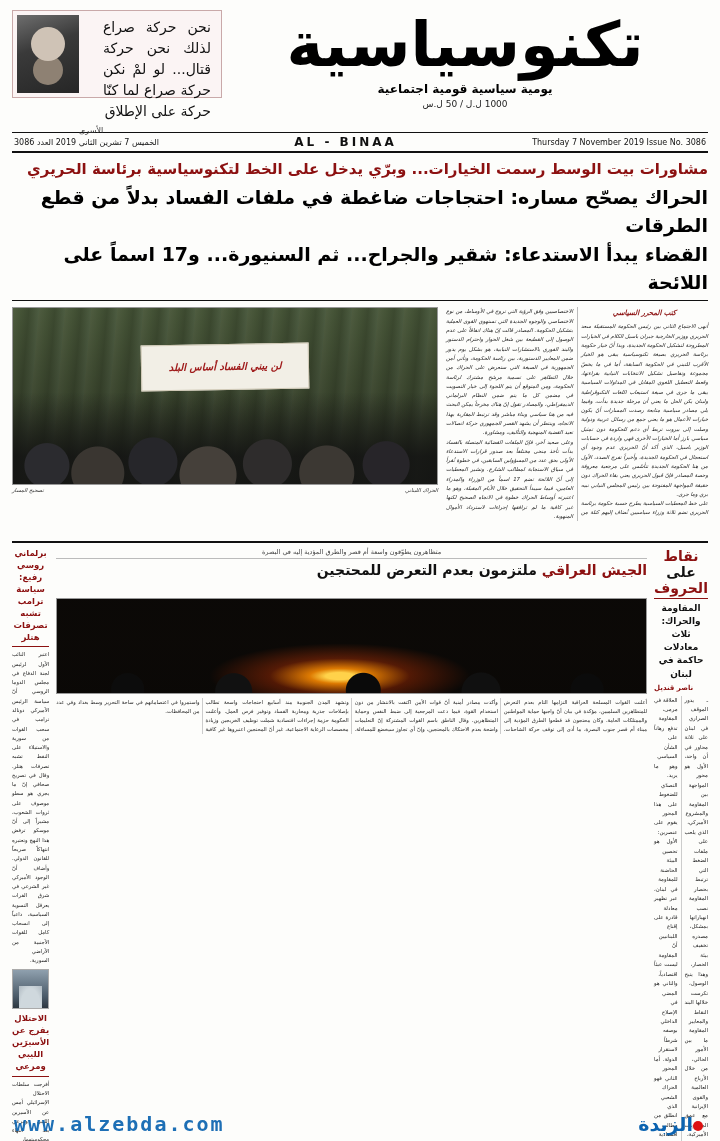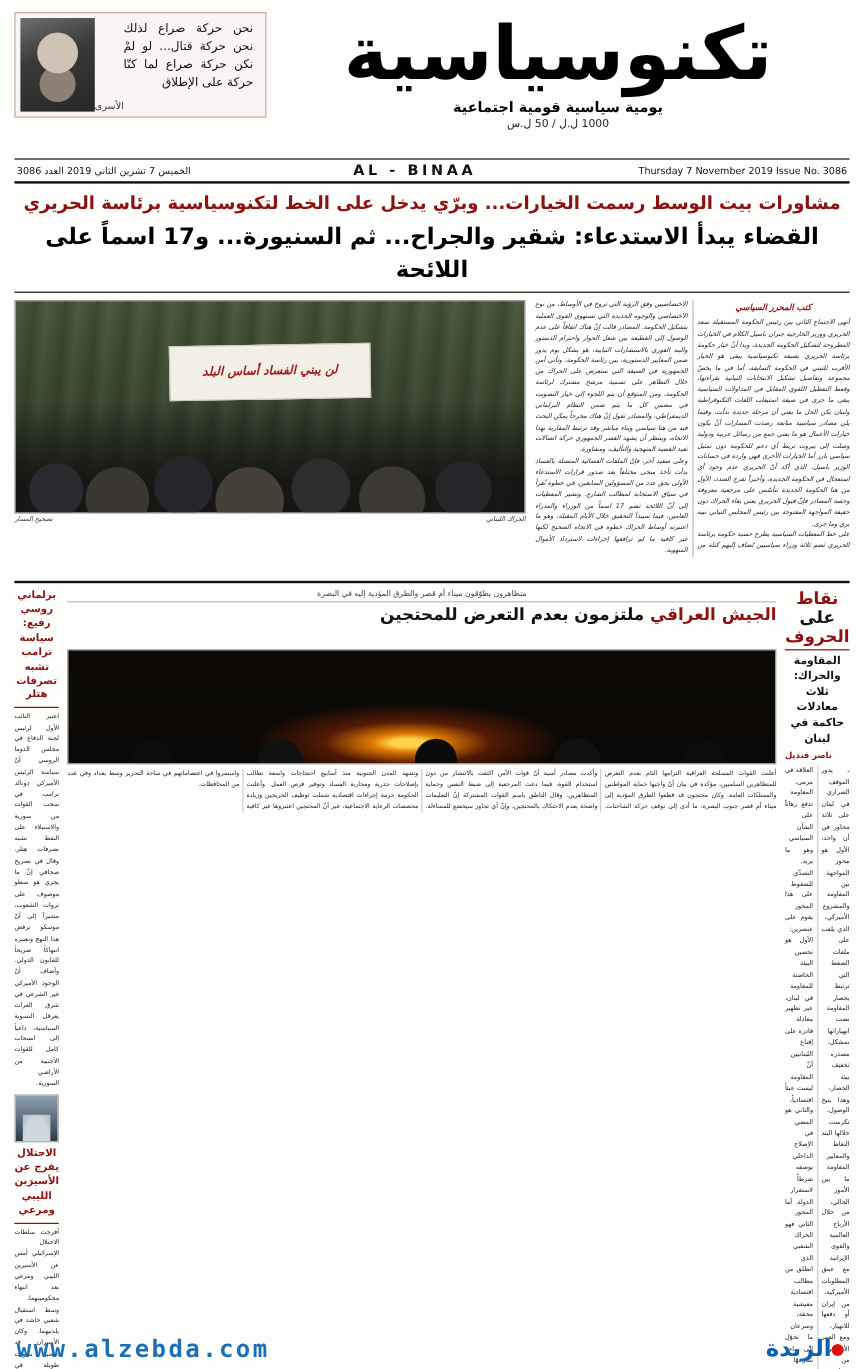--- a/index.html
+++ b/index.html
@@ -84,21 +84,21 @@
     left: 14px;
     top: 12px;
     width: 34px;
     height: 34px;
     border-radius: 50%;
     background: #cfc3b6;
     box-shadow: 0 26px 0 -2px #8e8173;
   }
   .portrait-quote {
     direction: rtl;
-    font-size: 10px;
+    font-size: 14px;
     line-height: 1.5;
     padding: 2px 6px 0 4px;
     color: #111;
     text-align: justify;
     flex: 1 1 auto;
     margin-left: 20px;
   }
   .portrait-sign {
     direction: rtl;
     font-size: 8px;
@@ -120,21 +120,21 @@
   }
   .date-bar .latin-name {
     font-size: 12px;
     font-weight: bold;
     letter-spacing: 3px;
   }
 
   
   .headlines {
     direction: rtl;
-    text-align: center;
+    text-align: right;
     padding: 6px 0 4px;
     border-bottom: 1px solid #111;
   }
   .kicker {
     font-size: 15px;
     font-weight: bold;
     color: #8c1111;
     line-height: 1.35;
     margin-bottom: 5px;
   }
@@ -432,20 +432,21 @@
   </div>
 
   <div class="date-bar">
     <div>الخميس 7 تشرين الثاني 2019 العدد 3086</div>
     <div class="latin-name">AL - BINAA</div>
     <div>Thursday 7 November 2019 Issue No. 3086</div>
   </div>
 
   <div class="headlines">
     <div class="kicker">مشاورات بيت الوسط رسمت الخيارات... وبرّي يدخل على الخط لتكنوسياسية برئاسة الحريري</div>
+    <div class="main-head">الحراك يصحّح مساره: احتجاجات ضاغطة في ملفات الفساد بدلاً من قطع الطرقات</div>
     <div class="main-head second">القضاء يبدأ الاستدعاء: شقير والجراح... ثم السنيورة... و17 اسماً على اللائحة</div>
   </div>
 
   <div class="top-section">
 
     <div class="top-text-col">
       <div class="col-head">كتب المحرر السياسي</div>
       <div>أنهى الاجتماع الثاني بين رئيس الحكومة المستقيلة سعد الحريري ووزير الخارجية جبران باسيل الكلام في الخيارات المطروحة لتشكيل الحكومة الجديدة، وبدا أنّ خيار حكومة برئاسة الحريري بصيغة تكنوسياسية يبقى هو الخيار الأقرب للتبني في الحكومة السابقة، أما في ما يخصّ مجموعة وتفاصيل تشكيل الانتخابات النيابية بقراءتها، وقعط التعطيل اللغوي المقابل في المداولات السياسية يبقى ما جرى في صيغة استيعاب اللغات التكنوقراطية ولبنان يكن الحل ما يعني أن مرحلة جديدة بدأت، وفيما يلي مصادر سياسية متابعة رصدت المسارات أنّ يكون خيارات الأعمال هو ما يعني جمع من رسائل عربية ودولية وصلت إلى بيروت تربط أي دعم للحكومة دون تمثيل سياسي بارز أما الخيارات الأخرى فهي واردة في حسابات الوزير باسيل، الذي أكد أنّ الحريري عدم وجود أي استعجال في الحكومة الجديدة، وأخيراً تفرج الصدد، الأول من هنا الحكومة الجديدة تتأسّس على مرجعية معروفة وحصة المصادر فإنّ قبول الحريري يعني بقاء الحراك دون حقيقة المواجهة المفتوحة بين رئيس المجلس النيابي نبيه بري وما جرى.</div>
       <div>على خط المعطيات السياسية يطرح حسبة حكومة برئاسة الحريري تضم ثلاثة وزراء سياسيين تُضاف إليهم كتلة من الاختصاصيين وفق الرؤية التي تروج في الأوساط، من نوع الاختصاصي والوجوه الجديدة التي تستهوي القوى العملية بتشكيل الحكومة. المصادر قالت إنّ هناك اتفاقاً على عدم الوصول إلى القطيعة بين شغل الحوار واحترام الدستور والبند الفوري بالاستشارات النيابية، هو بشكل يوم يدور ضمن المعايير الدستورية، بين رئاسة الحكومة، وتأتي أمن الجمهورية في الصيغة التي ستعرض على الحراك من خلال التظاهر على تسمية مرشح مشترك لرئاسة الحكومة، ومن المتوقع أن يتم اللجوء إلى خيار التصويت في مضمن كل ما يتم ضمن النظام البرلماني الديمقراطي، والمصادر تقول إنّ هناك مخرجاً يمكن البحث فيه من هنا سياسي وبناء مباشر وقد ترتبط المقاربة بهذا الاتجاه، وينتظر أن يشهد القصر الجمهوري حركة اتصالات تعيد القضية المنهجية والتأليف، ومشاورة.</div>
       <div>وعلى صعيد آخر، فإنّ الملفات القضائية المتصلة بالفساد بدأت تأخذ منحى مختلفاً بعد صدور قرارات الاستدعاء الأولى بحق عدد من المسؤولين السابقين، في خطوة تُقرأ في سياق الاستجابة لمطالب الشارع. وتشير المعطيات إلى أنّ اللائحة تضم 17 اسماً من الوزراء والمدراء العامين، فيما سيبدأ التحقيق خلال الأيام المقبلة، وهو ما اعتبرته أوساط الحراك خطوة في الاتجاه الصحيح لكنها غير كافية ما لم ترافقها إجراءات لاسترداد الأموال المنهوبة.</div>
@@ -471,21 +472,21 @@
         <span>نقاط</span>
         <span class="mark">على</span>
         <span>الحروف</span>
       </div>
       <div class="opinion-title">المقاومة والحراك: ثلاث معادلات حاكمة في لبنان</div>
       <div class="opinion-author">ناصر قنديل</div>
       <div class="opinion-body">ـ يدور الموقف الصراري في لبنان على ثلاثة محاور في أن واحد، الأول هو محور المواجهة بين المقاومة والمشروع الأميركي، الذي يلعب على ملفات الضغط التي ترتبط بحصار المقاومة نصب انهياراتها بمشكل، مصدره تخفيف بيئة الحصار، وهذا يتيح الوصول، تكرست خلالها البند النقاط والمعايير المقاومة ما بين الأمور الحالي، من خلال الأرباح العالمية والقوى الإيرانية مع عمق المطلوبات الأميركية، من إيران أو دفعها للانهيار، ومع العمر الأميركي من مصادرة قدرة إيران وقوى المقاومة على تغيير المعادلات الميدان العسكري في سورية واليمن، والحقائق التي انتهت إليها الحسابات الأميركية، العلاقة في مرمى تاريخها الأميركية العلاقة في مرمى، المقاومة تدفع رهاناً على الشأن السياسي وهو ما يريد. التصدّي للضغوط على هذا المحور يقوم على عنصرين: الأول هو تحصين البيئة الحاضنة للمقاومة في لبنان، عبر تظهير معادلة قادرة على إقناع اللبنانيين أنّ المقاومة ليست عبئاً اقتصادياً، والثاني هو المضي في الإصلاح الداخلي بوصفه شرطاً لاستقرار الدولة. أما المحور الثاني فهو الحراك الشعبي الذي انطلق من مطالب اقتصادية معيشية محقة، وسرعان ما تحوّل إلى ساحة تتنازعها قوى متعددة، بعضها يسعى إلى استثماره سياسياً. والمحور الثالث هو المعادلة الإقليمية المتغيّرة التي تفرض على الجميع إعادة حساباتهم. (التتمة ص4)</div>
     </div>
 
     <div class="col-center-mid">
-      <div class="mid-kicker">متظاهرون يطوّقون ميناء أم قصر والطرق المؤدية إليه في البصرة</div>
+      <div class="mid-kicker">متظاهرون يطوّقون واسعة أم قصر والطرق المؤدية إليه في البصرة</div>
       <div class="mid-head">
         <span class="red">الجيش العراقي</span>
         <span>ملتزمون بعدم التعرض للمحتجين</span>
       </div>
       <div class="mid-photo"></div>
       <div class="mid-cols">أعلنت القوات المسلحة العراقية التزامها التام بعدم التعرض للمتظاهرين السلميين، مؤكدة في بيان أنّ واجبها حماية المواطنين والممتلكات العامة. وكان محتجون قد قطعوا الطرق المؤدية إلى ميناء أم قصر جنوب البصرة، ما أدى إلى توقف حركة الشاحنات. وأكدت مصادر أمنية أنّ قوات الأمن اكتفت بالانتشار من دون استخدام القوة، فيما دعت المرجعية إلى ضبط النفس وحماية المتظاهرين. وقال الناطق باسم القوات المشتركة إنّ التعليمات واضحة بعدم الاحتكاك بالمحتجين، وإنّ أي تجاوز سيخضع للمساءلة. وتشهد المدن الجنوبية منذ أسابيع احتجاجات واسعة تطالب بإصلاحات جذرية ومحاربة الفساد وتوفير فرص العمل. وأعلنت الحكومة حزمة إجراءات اقتصادية شملت توظيف الخريجين وزيادة مخصصات الرعاية الاجتماعية، غير أنّ المحتجين اعتبروها غير كافية واستمروا في اعتصاماتهم في ساحة التحرير وسط بغداد وفي عدد من المحافظات.</div>
     </div>
 
     <div class="col-right-mid">
       <div class="small-head">برلماني روسي رفيع: سياسة ترامب تشبه تصرفات هتلر</div>

